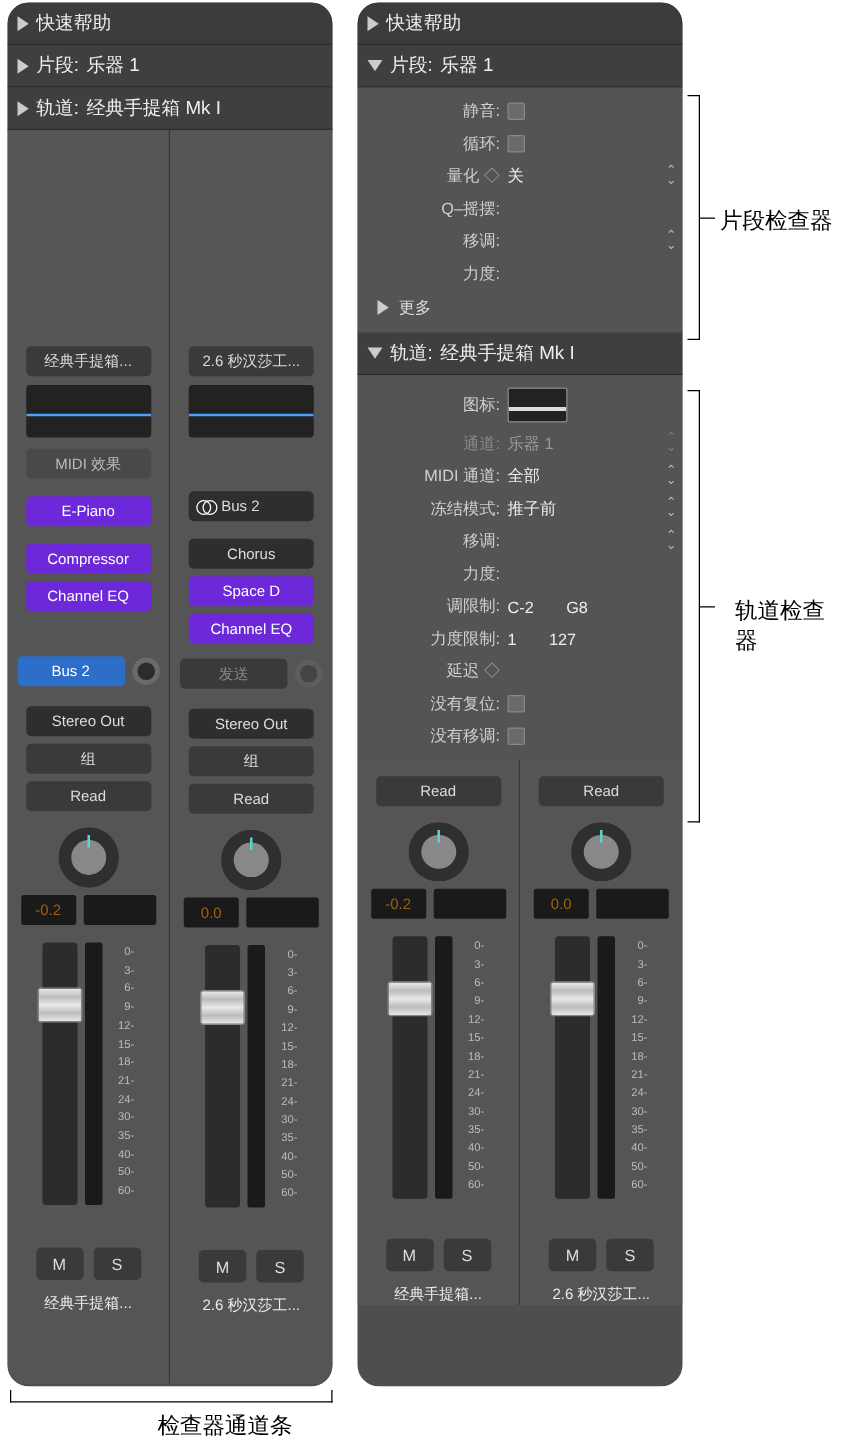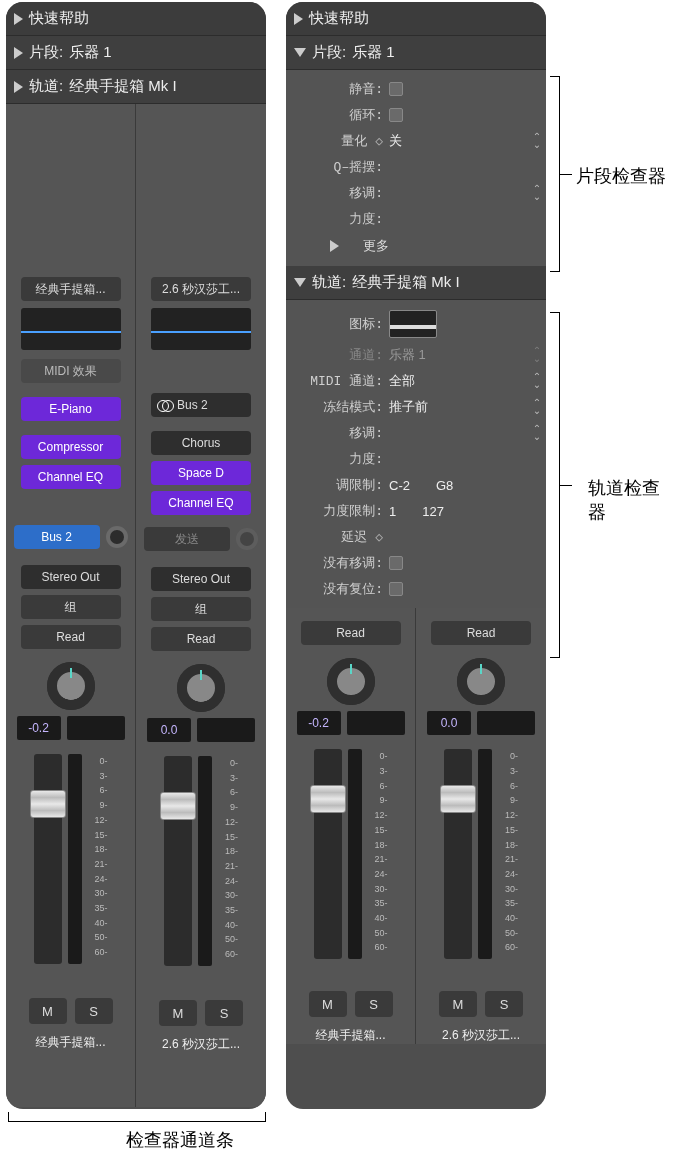--- a/index.html
+++ b/index.html
@@ -50,24 +50,23 @@
     background: #545454;
     padding: 6px 0;
   }
   .param-row {
     display: flex; align-items: center;
     height: 26px;
     font-size: 13px;
     color: #ddd;
   }
   .param-label {
-    width: 103px; text-align: right;
+    width: 120px; text-align: right;
     padding-right: 6px;
     color: #cfcfcf;
-    font-family: Liberation Mono, monospace;
   }
   .param-value {
     flex: 1;
     display: flex; align-items: center; gap: 6px;
     color: #eee;
   }
   .checkbox {
     width: 14px; height: 14px;
     background: #6a6a6a;
     border: 1px solid #888;
@@ -75,22 +74,22 @@
   }
   .chev-col {
     width: 18px; display: flex; justify-content: center; color: #aaa;
   }
   .updn { font-size: 10px; line-height: 8px; color: #bbb; }
   .updn::before { content: "⌃"; display:block; }
   .updn::after  { content: "⌄"; display:block; }
 
   .more-row {
     display: flex; align-items: center;
-    height: 28px; gap: 24px;
-    padding-left: 44px;
+    height: 28px; gap: 8px;
+    padding-left: 16px;
     color: #ddd;
   }
 
   .icon-piano {
     width: 48px; height: 28px;
     background: linear-gradient(#222 0 55%, #ddd 55% 70%, #222 70%);
     border: 1px solid #888;
     border-radius: 2px;
   }
 
@@ -172,21 +171,21 @@
     position: relative;
     box-shadow: inset 0 0 0 10px #2f2f2f;
   }
   .pan-knob::after{
     content:"";position:absolute;left:50%;top:6px;width:2px;height:10px;background:#5ad6c8;transform:translateX(-50%);
   }
 
   .value-row { display:flex; gap:6px; width:108px; }
   .value-box {
     flex: 0 0 44px; height: 24px;
-    background: #1a1a1a; color:#c4b5fd;
+    background: #1a1a1a; color:#a16207;
     display:flex;align-items:center;justify-content:center;
     font-size:12px; border-radius:2px;
   }
   .meter-mini { flex:1; height:24px; background:#1a1a1a; border-radius:2px; }
 
   .fader-area {
     display:flex; gap:6px; margin-top:14px; height:230px;
   }
   .fader-track {
     width: 28px; height: 210px;
@@ -504,28 +503,28 @@
         <span>127</span>
       </div>
         <div class="chev-col"></div>
     </div>
     <div class="param-row">
       <div class="param-label"><span>延迟</span> <span style="color:#aaa">◇</span></div>
       <div class="param-value"></div>
         <div class="chev-col"></div>
     </div>
     <div class="param-row">
-      <div class="param-label">没有移调:</div>
+      <div class="param-label">没有复位:</div>
       <div class="param-value">
           <div class="checkbox"></div>
         </div>
       <div class="chev-col"></div>
     </div>
     <div class="param-row">
-      <div class="param-label">没有复位:</div>
+      <div class="param-label">没有移调:</div>
       <div class="param-value">
           <div class="checkbox"></div>
         </div>
       <div class="chev-col"></div>
     </div>
   </div>
 
   <div class="strips short">
     <div class="strip">
       <div class="slot btn">Read</div>

